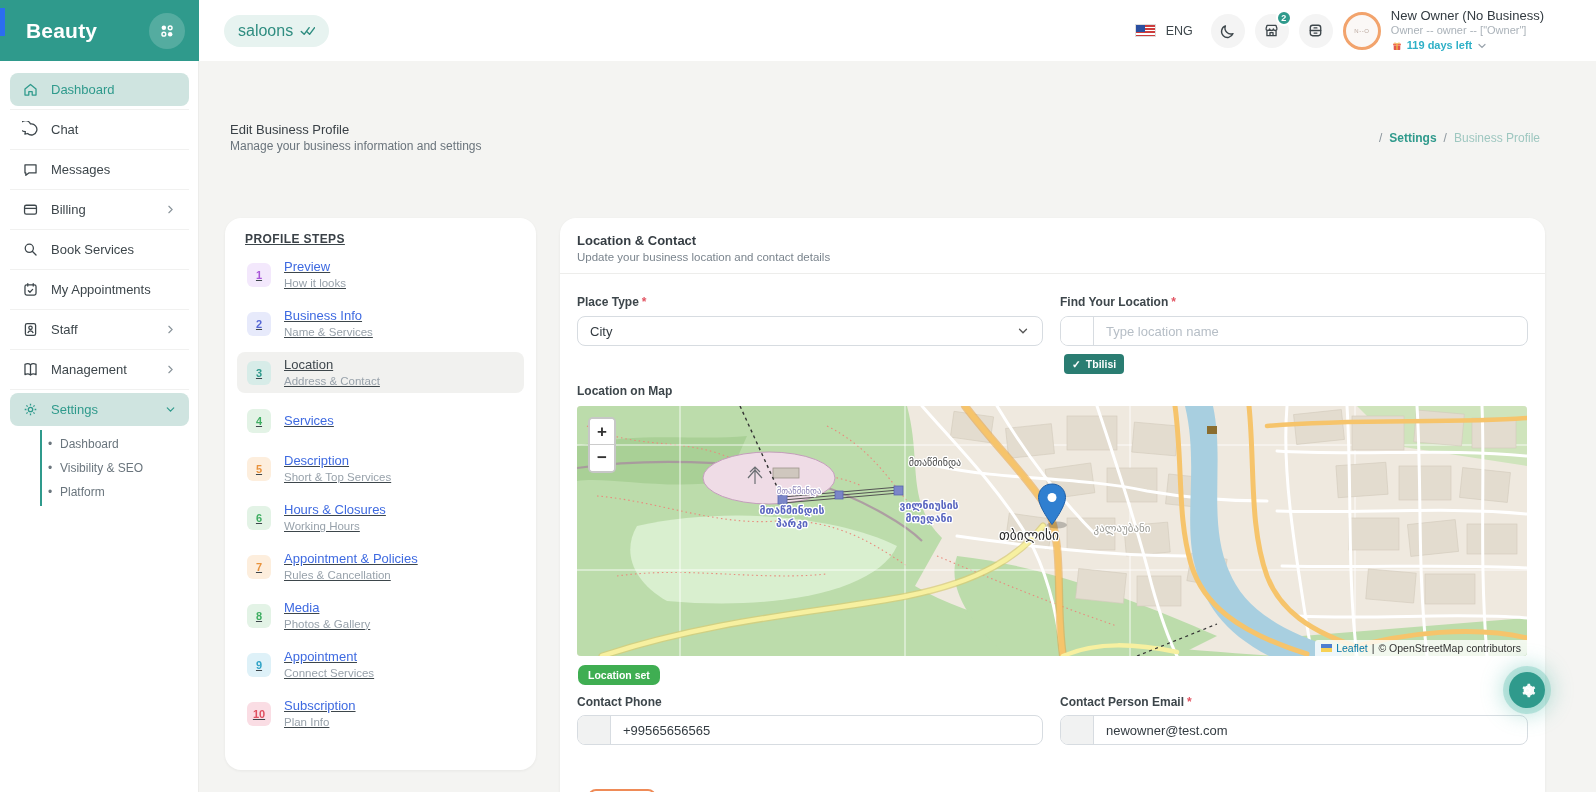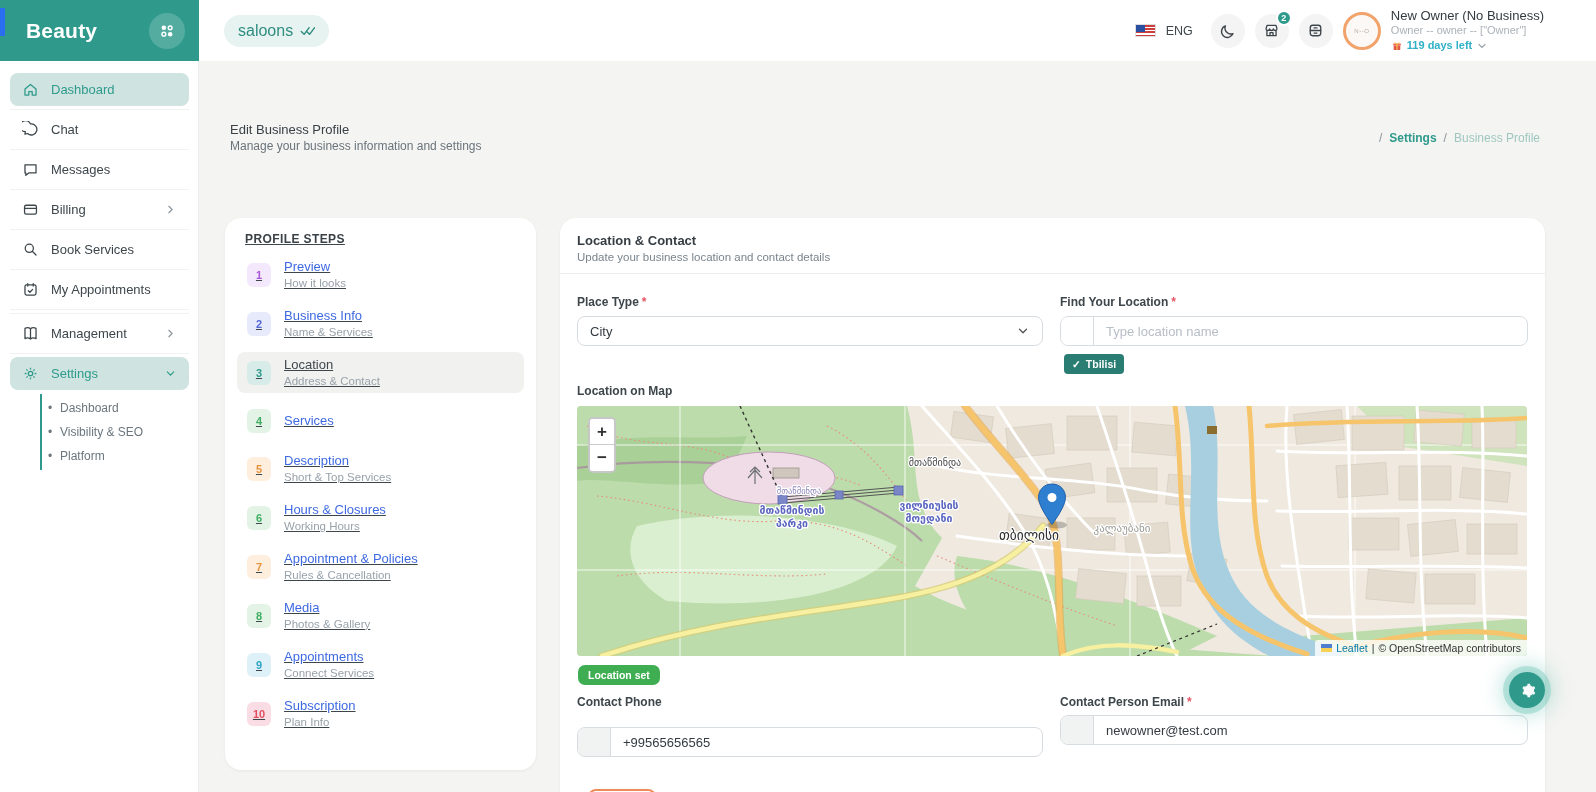--- a/index.html
+++ b/index.html
@@ -179,20 +179,35 @@
     <div class="nav-item">
       <span>
           <svg width="17" height="17" viewBox="0 0 20 20" fill="none" stroke="currentColor" stroke-width="1.5" stroke-linecap="round" stroke-linejoin="round">
             <rect x="3.5" y="4.5" width="13" height="12" rx="2"></rect>
             <path d="M6.8 3v3M13.2 3v3M7.5 11.5l1.8 1.8 3.2-3.4"></path>
           </svg>
         </span>
       <span class="lbl">My Appointments</span>
     </div>
     <div class="nav-sep"></div>
+    <div class="nav-item">
+      <span>
+          <svg width="17" height="17" viewBox="0 0 20 20" fill="none" stroke="currentColor" stroke-width="1.5" stroke-linejoin="round">
+            <rect x="4" y="3" width="12" height="14" rx="2"></rect>
+            <circle cx="10" cy="8" r="2"></circle>
+            <path d="M6.8 14c.7-1.6 2-2.3 3.2-2.3s2.5.7 3.2 2.3"></path>
+          </svg>
+        </span>
+      <span class="lbl">Staff</span>
+      <span class="chev">
+          <svg width="13" height="13" viewBox="0 0 20 20" fill="none" stroke="currentColor" stroke-width="1.8" stroke-linecap="round">
+            <path d="M7.5 5l5 5-5 5"></path>
+          </svg>
+        </span>
+    </div>
     <div class="nav-sep"></div>
     <div class="nav-item">
       <span>
           <svg width="17" height="17" viewBox="0 0 20 20" fill="none" stroke="currentColor" stroke-width="1.5" stroke-linejoin="round">
             <path d="M10 4.5C8.3 3 5.5 3 3.5 4V16c2-1 4.8-1 6.5.5 1.7-1.5 4.5-1.5 6.5-.5V4c-2-1-4.8-1-6.5.5z"></path>
             <path d="M10 4.5V16.5"></path>
           </svg>
         </span>
       <span class="lbl">Management</span>
       <span class="chev">
@@ -359,21 +374,21 @@
   <div class="step">
     <span class="step-badge" style="background: rgb(227, 243, 230); color: rgb(63, 174, 98);">8</span>
     <span>
         <div class="step-title">Media</div>
         <div class="step-sub">Photos &amp; Gallery</div>
       </span>
   </div>
   <div class="step">
     <span class="step-badge" style="background: rgb(222, 241, 248); color: rgb(47, 163, 198);">9</span>
     <span>
-        <div class="step-title">Appointments</div>
+        <div class="step-title">Appointment</div>
         <div class="step-sub">Connect Services</div>
       </span>
   </div>
   <div class="step">
     <span class="step-badge" style="background: rgb(250, 221, 228); color: rgb(223, 79, 95);">10</span>
     <span>
         <div class="step-title">Subscription</div>
         <div class="step-sub">Plan Info</div>
       </span>
   </div>
@@ -549,21 +564,21 @@
       <span class="ua-flag"></span>
       <span class="leaflet-link">Leaflet</span>
       <span class="attr-dim">|</span>
       <span class="attr-dim">© OpenStreetMap contributors</span>
     </div>
   </div>
 
   <span class="loc-set">Location set</span>
 
   <div class="fld-label" style="left:17px; top:477px;">Contact Phone</div>
-  <div class="input-group" style="left:17px; top:497px; width:466px;margin-top:12px;">
+  <div class="input-group" style="left:17px; top:497px; width:466px;">
     <span class="input-addon gray"></span>
     <input type="text" value="+99565656565" style="">
   </div>
 
   <div class="fld-label" style="left:500px; top:477px;"><span>Contact Person Email</span><span class="req">*</span></div>
   <div class="input-group" style="left:500px; top:497px; width:468px;">
     <span class="input-addon gray"></span>
     <input type="text" value="newowner@test.com" style="">
   </div>
 

